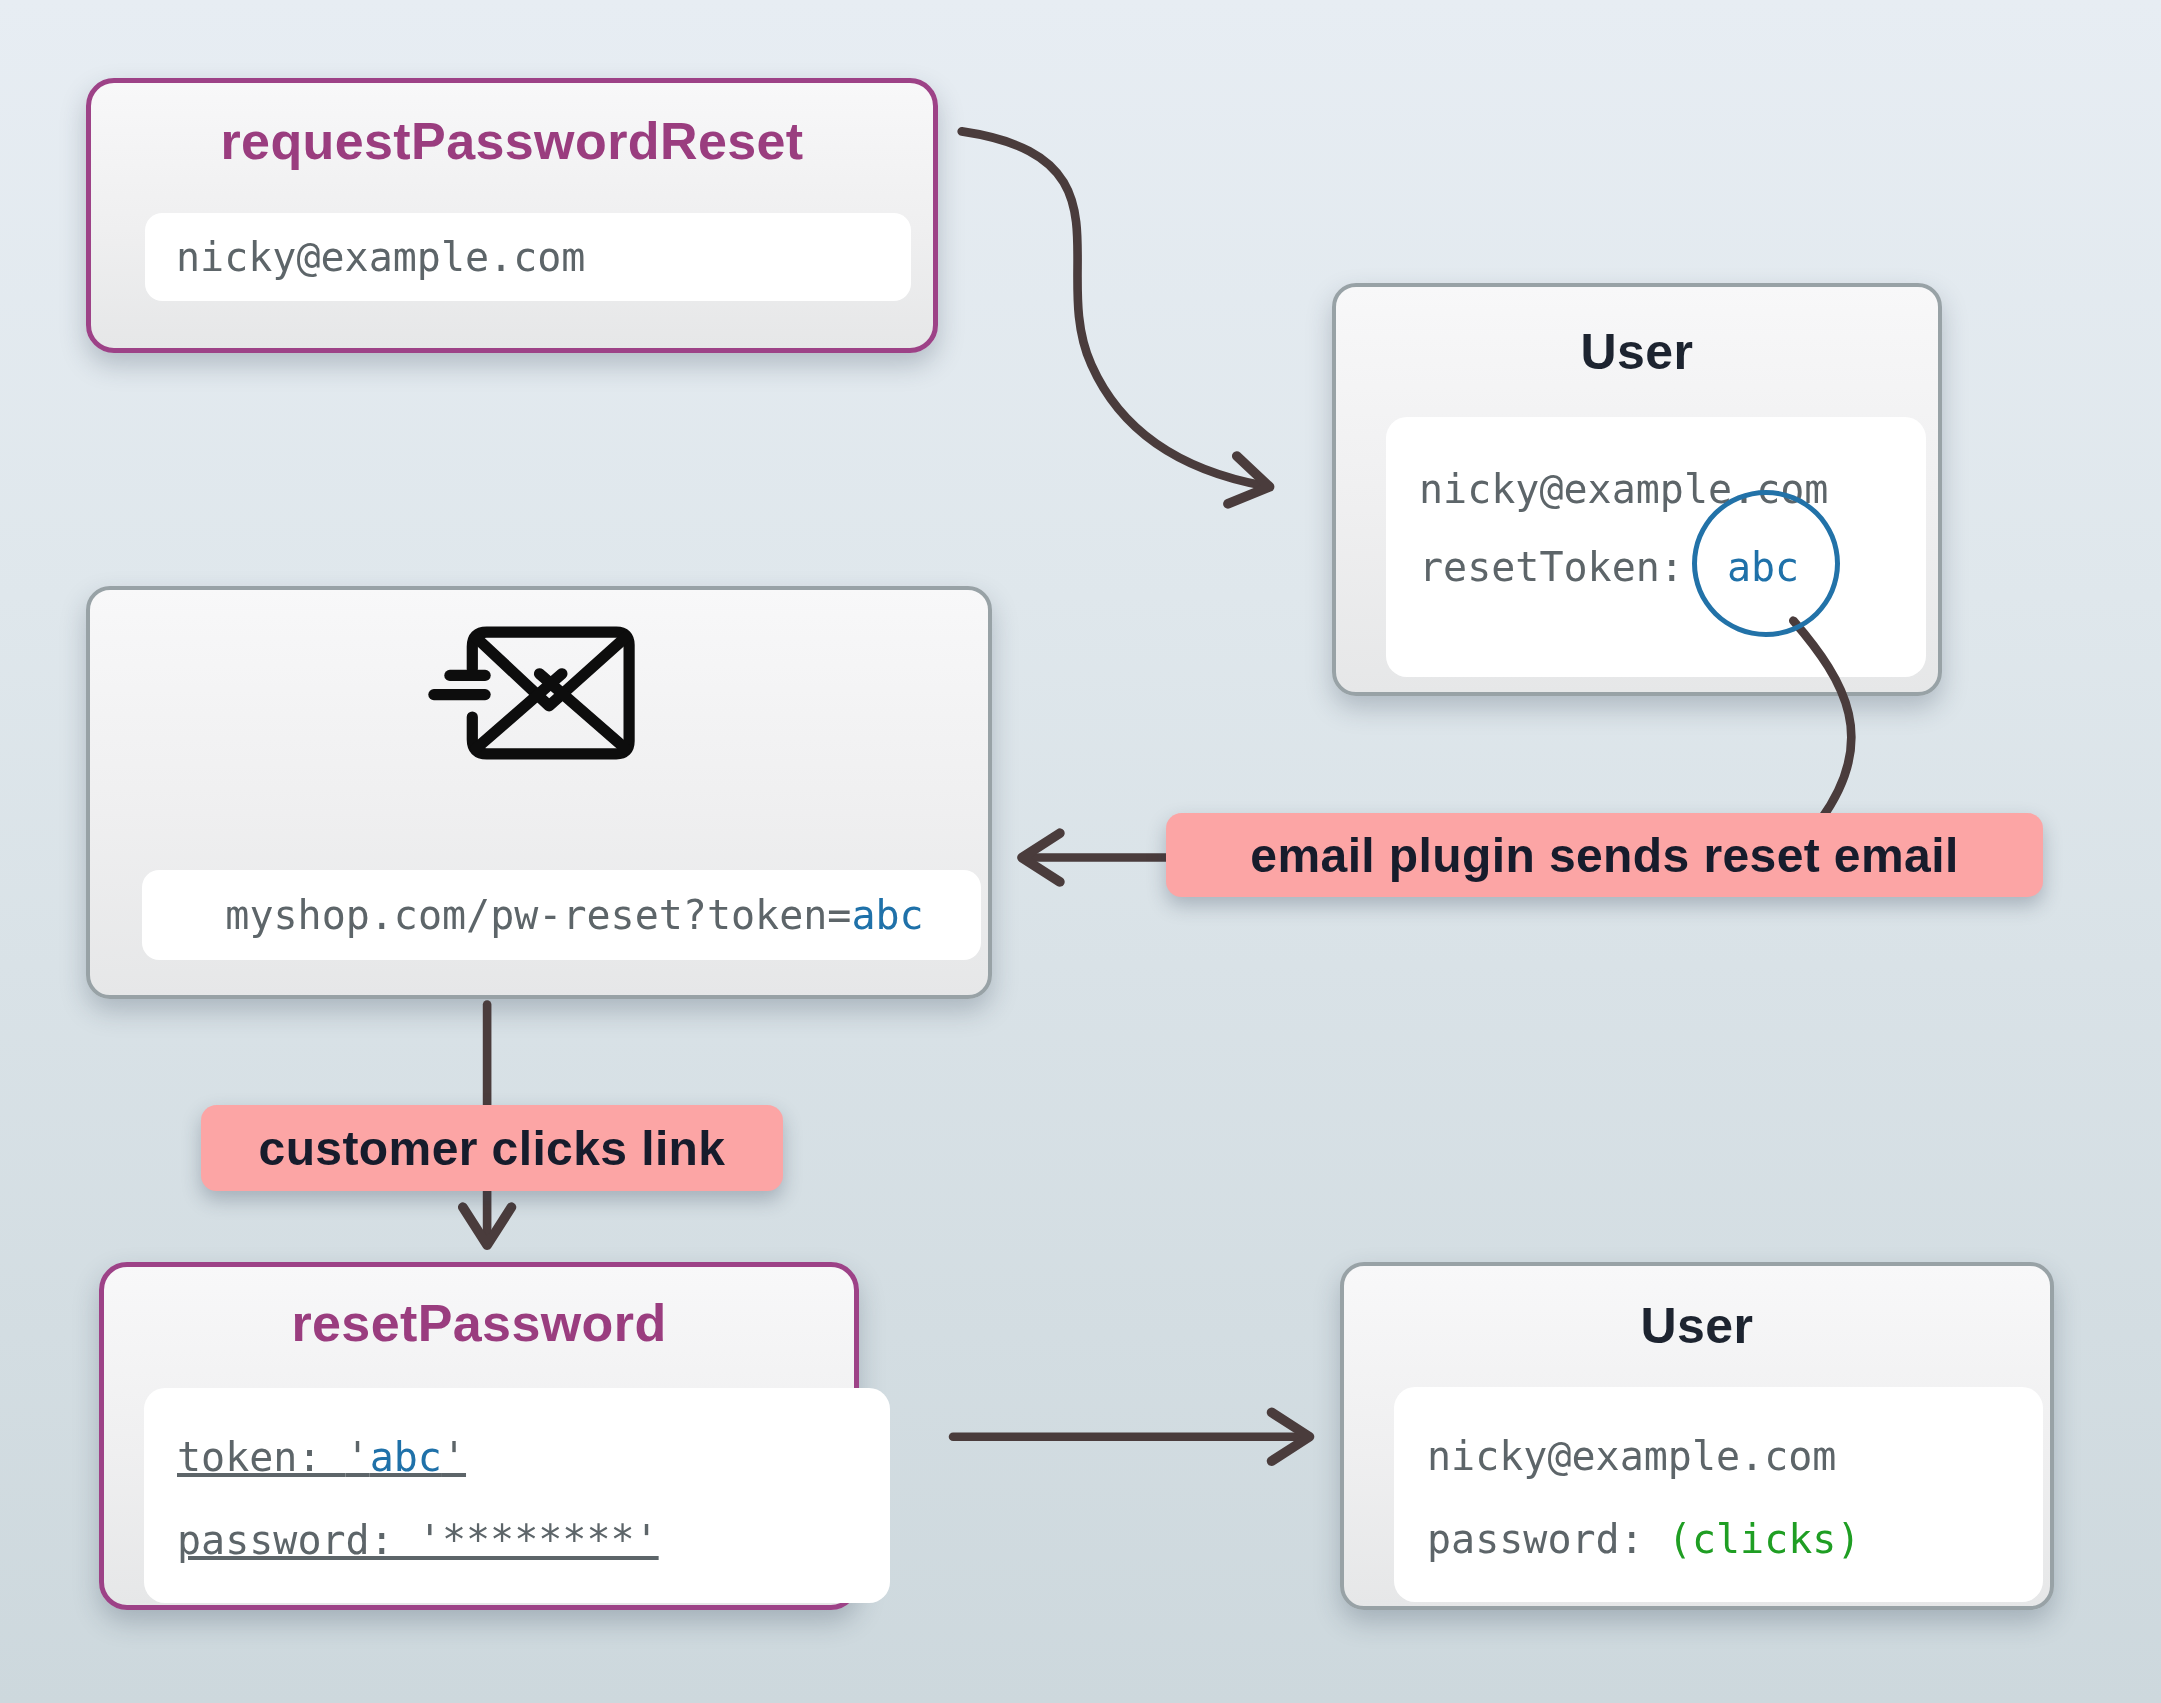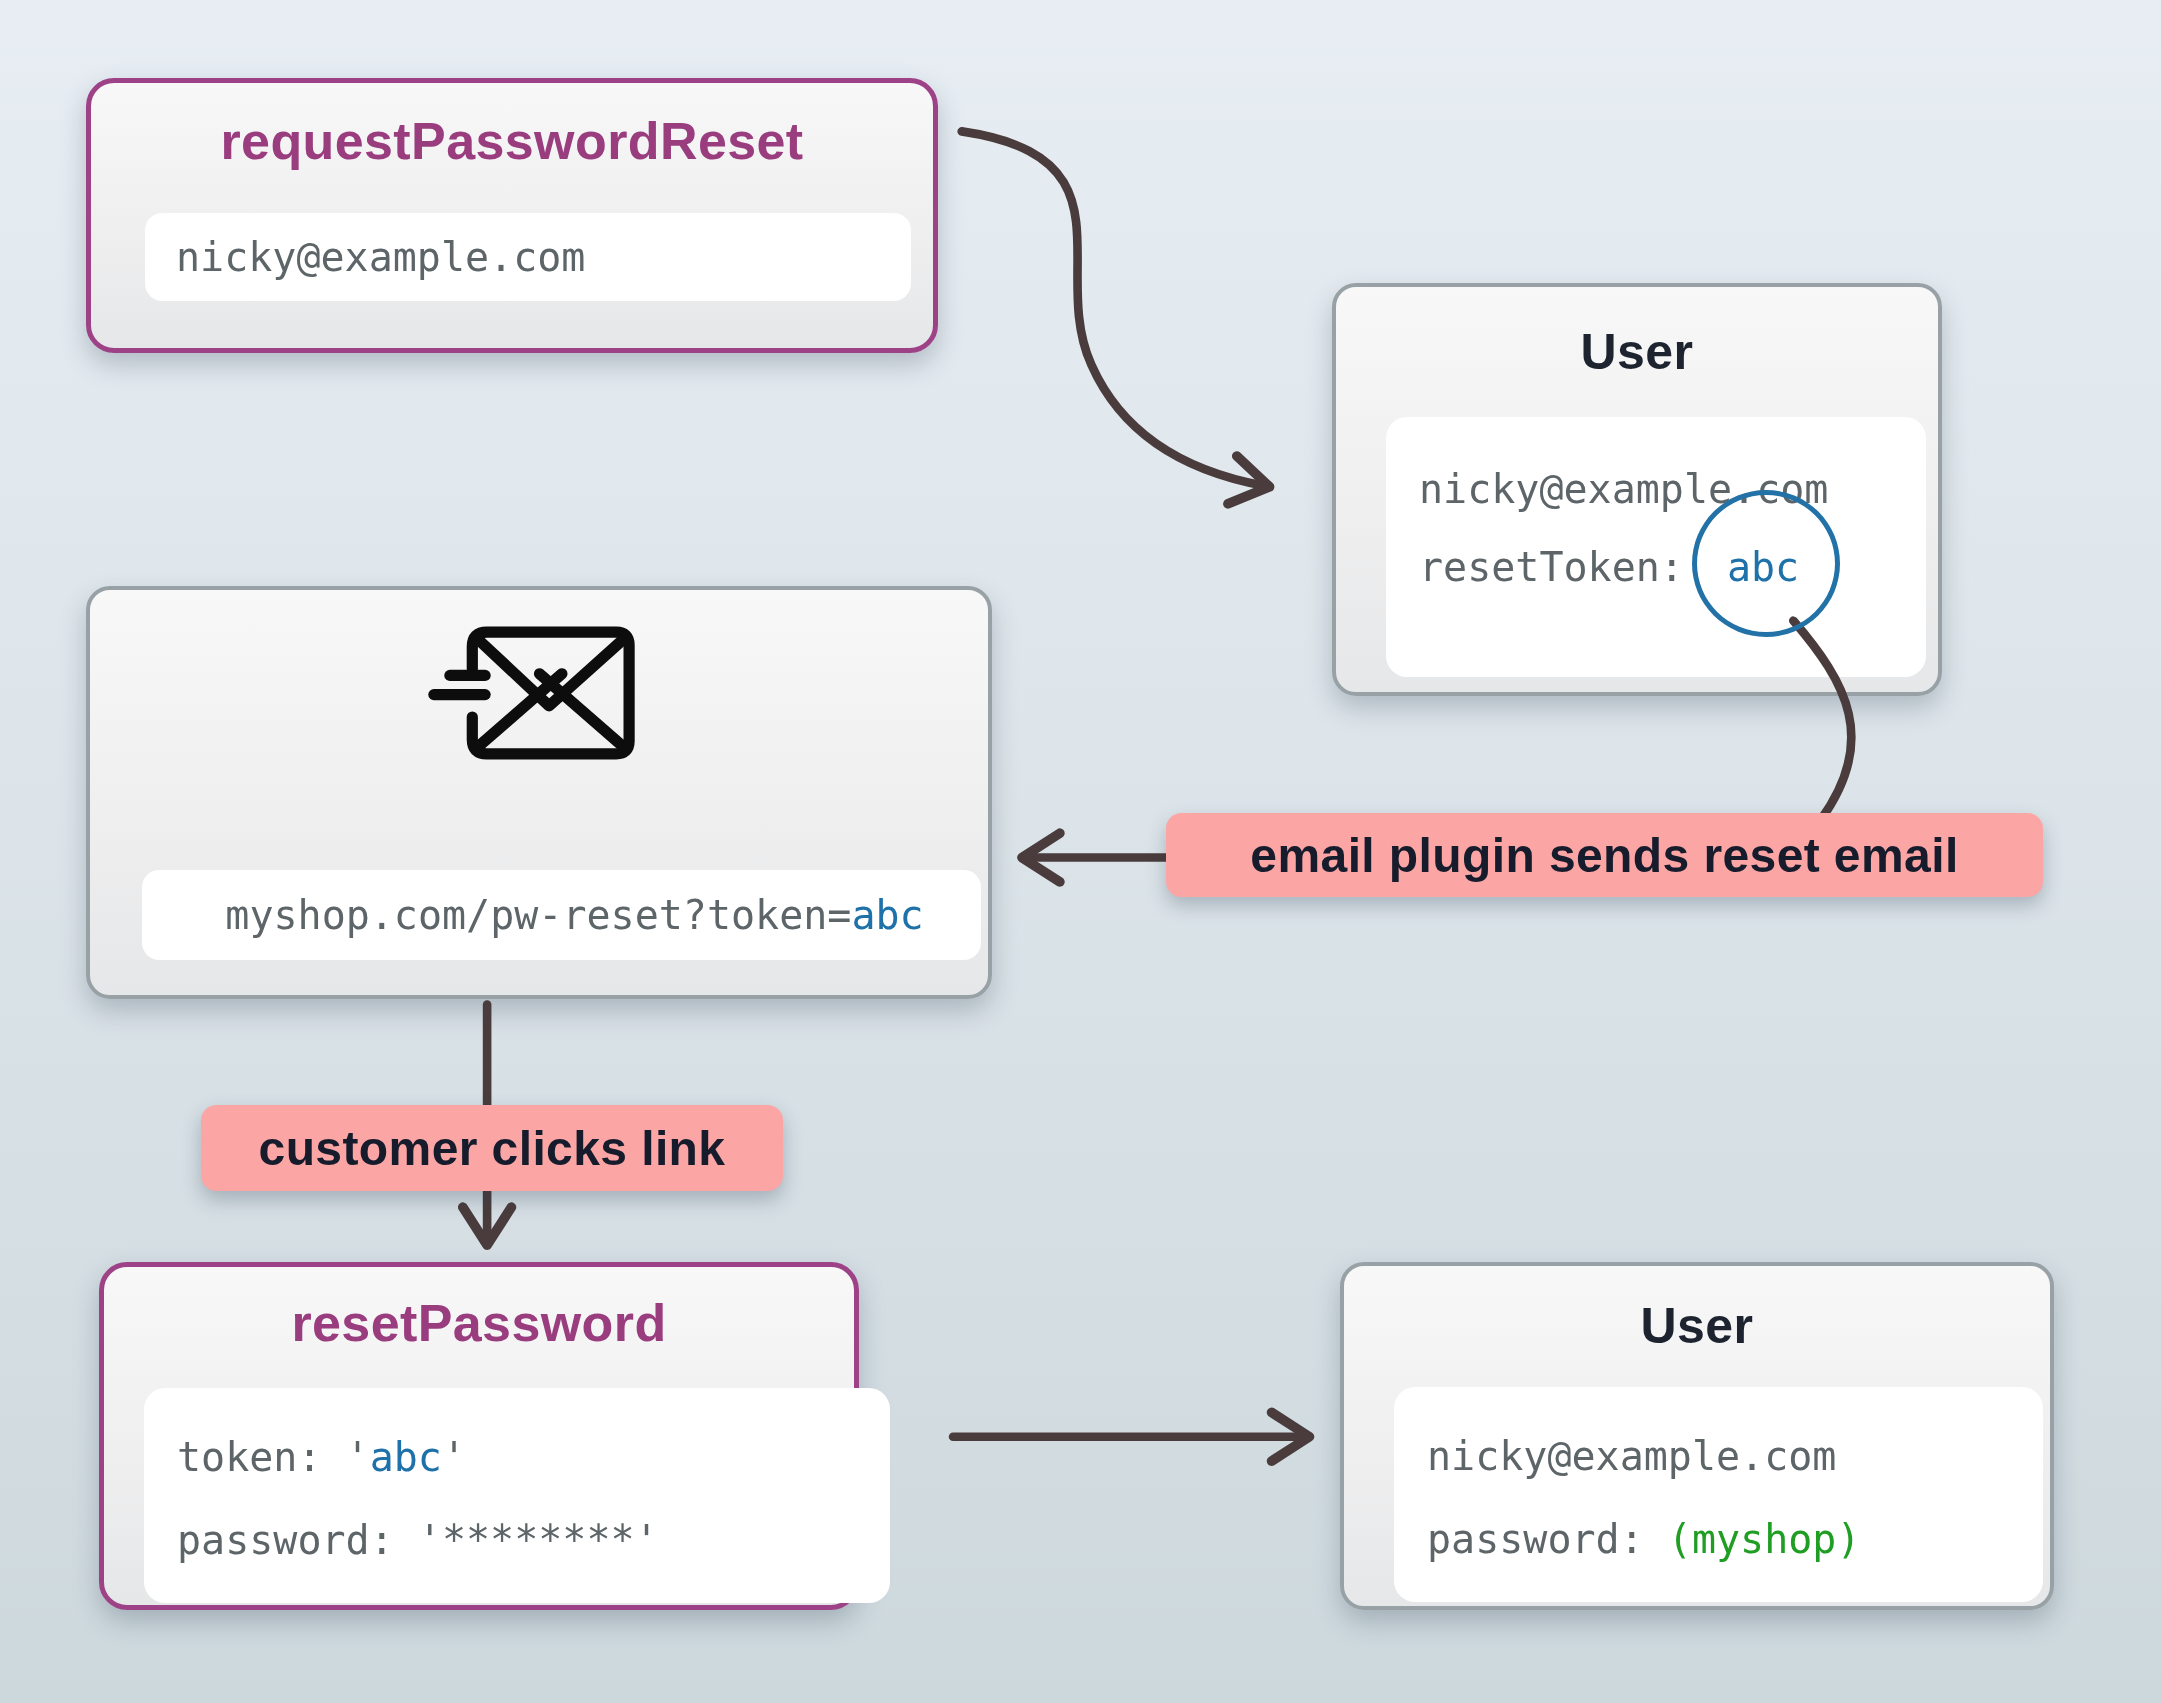--- a/index.html
+++ b/index.html
@@ -46,21 +46,21 @@
   #box-request .node-title{margin-top:28px;}
   #box-request .panel{left:54px;top:130px;width:735px;height:88px;border-radius:17.3px;padding-left:31px;}
   #box-user1{left:1332px;top:283px;width:610px;height:413px;}
   #box-user1 .node-title{margin-top:36px;}
   #box-user1 .panel{left:50px;top:130px;width:507px;height:227px;border-radius:21px;padding:33px 0 0 33px;line-height:78px;}
   #abc-token{margin-left:43px;}
   #box-email{left:86px;top:586px;width:906px;height:413px;}
   #box-email .panel{left:52px;top:280px;width:813px;height:90px;border-radius:17.3px;padding-left:26px;justify-content:center;}
   #box-resetpw{left:99px;top:1262px;width:760px;height:348px;}
   #box-resetpw .node-title{margin-top:26px;}
-  #box-resetpw .panel{left:40px;top:121px;width:713px;height:187px;border-radius:21px;padding:28px 0 0 33px;line-height:83px;}
+  #box-resetpw .panel{left:40px;top:121px;width:713px;height:187px;border-radius:21px;padding:28px 0 0 33px;line-height:83px;text-decoration:underline;}
   #box-user2{left:1340px;top:1262px;width:714px;height:348px;}
   #box-user2 .node-title{margin-top:31px;}
   #box-user2 .panel{left:50px;top:121px;width:616px;height:187px;border-radius:21px;padding:28px 0 0 33px;line-height:83px;}
   #label-email-plugin{left:1166px;top:813px;width:877px;height:84px;}
   #label-customer{left:201px;top:1069px;width:582px;height:86px;margin-top:36px;}
 </style>
 </head>
 <body>
 
 <svg id="arrow-layer" width="2162" height="1703" viewBox="0 0 2500 1970">
@@ -115,19 +115,19 @@
   <div class="panel">
     <div class="line"><span>token: </span><span>'</span><span class="blue">abc</span><span>'</span></div>
     <div class="line">password: '********'</div>
   </div>
 </div>
 
 <div class="node gray" id="box-user2">
   <div class="node-title">User</div>
   <div class="panel">
     <div class="line">nicky@example.com</div>
-    <div class="line"><span>password: </span><span class="green">(myshop)</span></div>
+    <div class="line"><span>password: </span><span class="green">(clicks)</span></div>
   </div>
 </div>
 
 <div class="label-pill" id="label-email-plugin">email plugin sends reset email</div>
 <div class="label-pill" id="label-customer">customer clicks link</div>
 
 
 </body></html>

